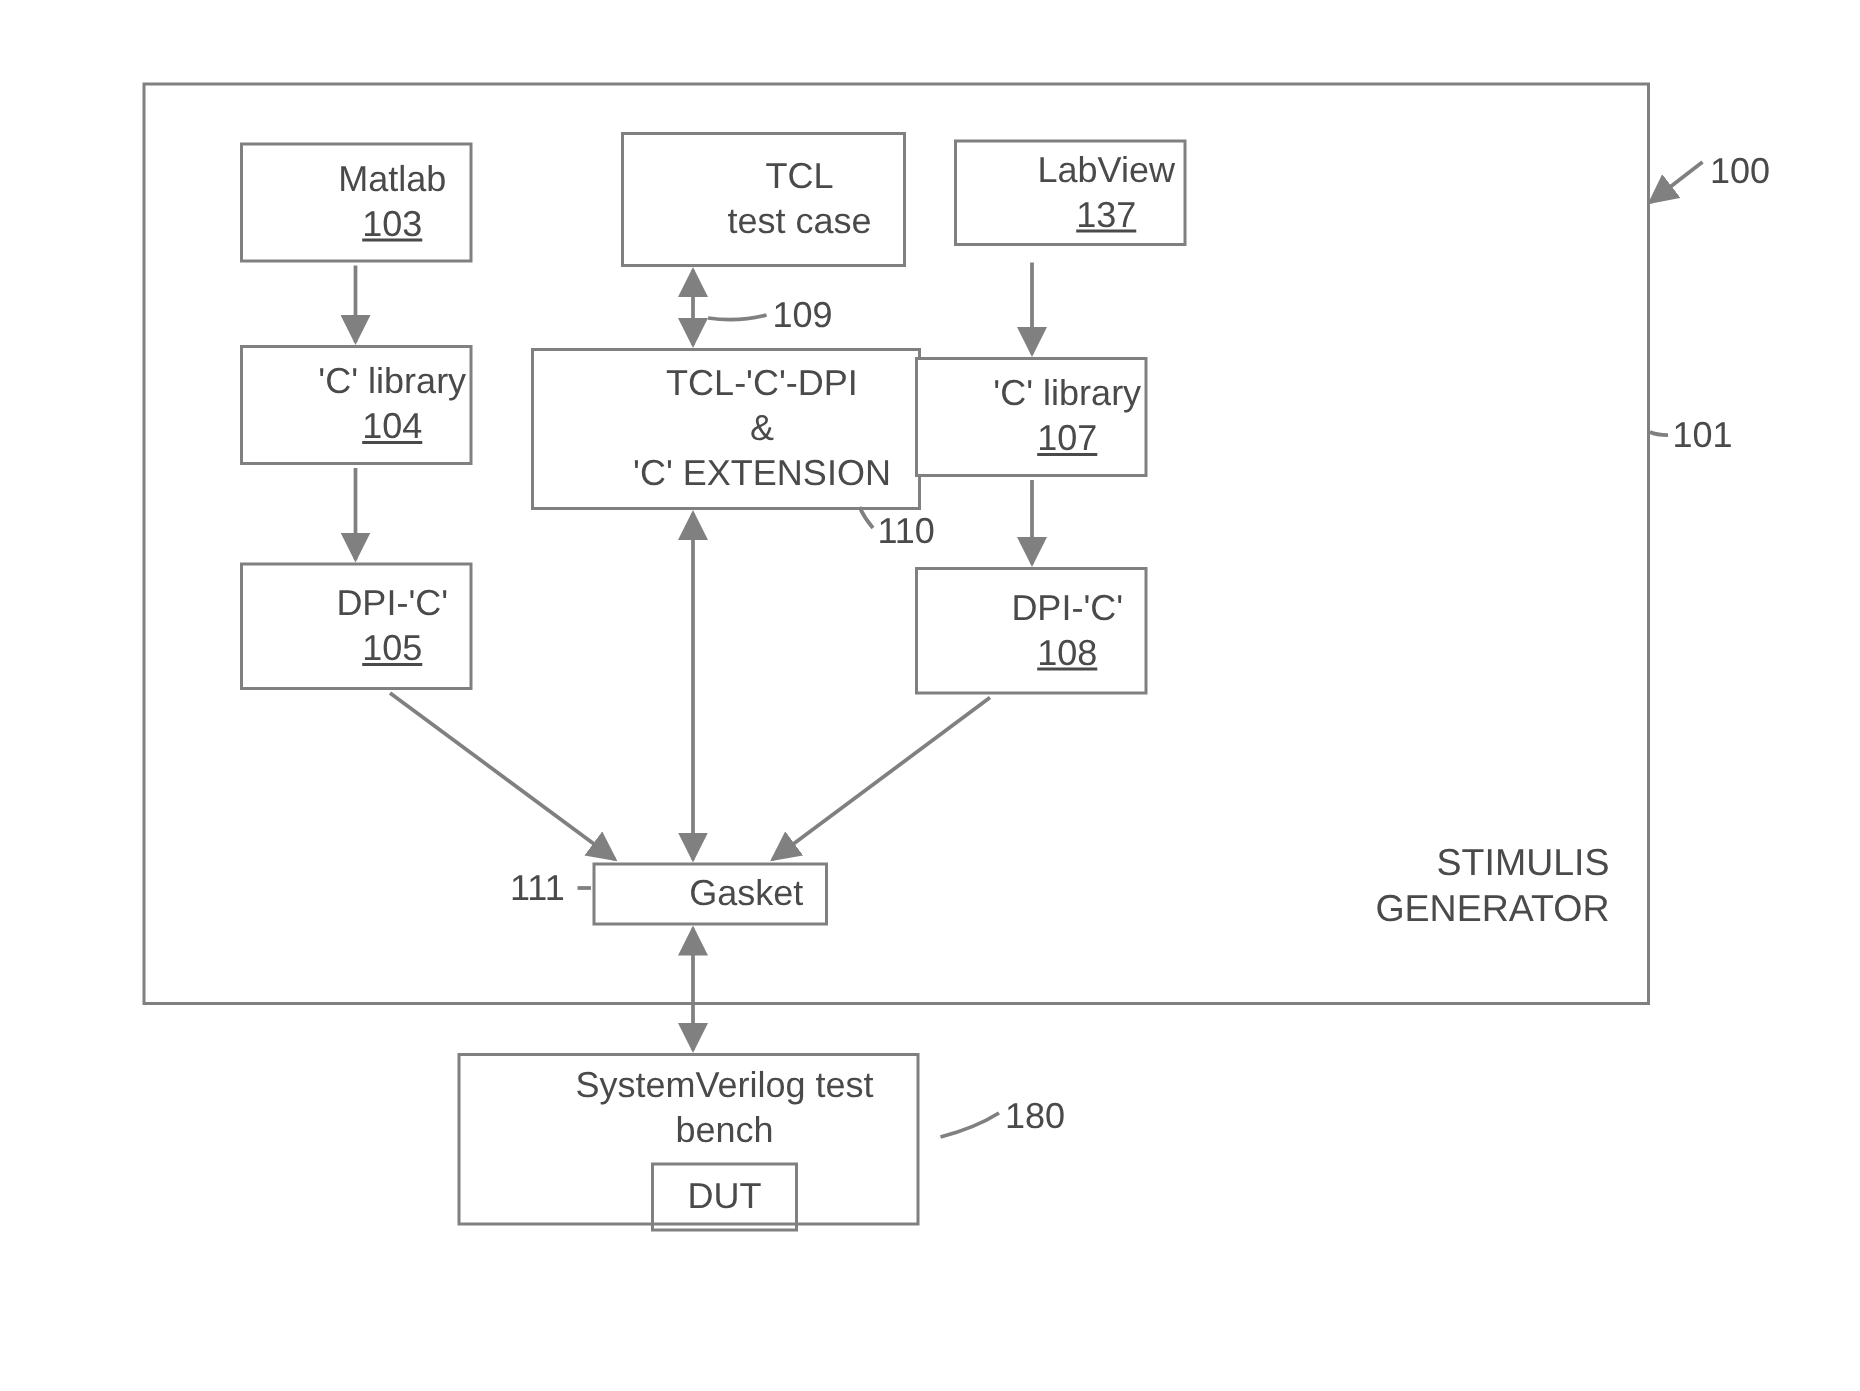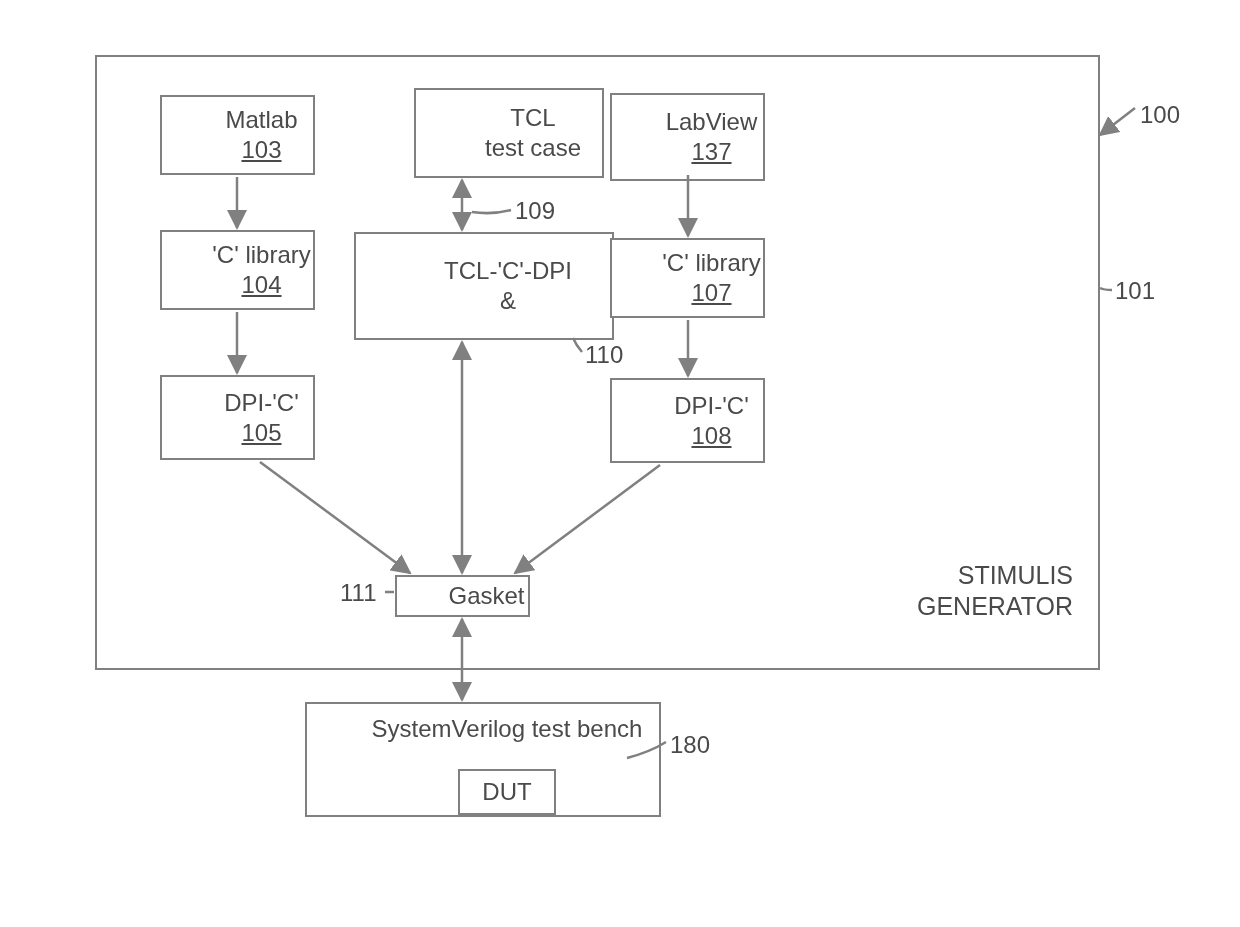--- a/index.html
+++ b/index.html
@@ -73,42 +73,43 @@
 </div>
 
 <div class="box" style="left:370px; top:88px; width:190px; height:90px;margin-left:44px;">
   <span>TCL</span>
   <span>test case</span>
 </div>
 
 <div class="box" style="left:354px; top:232px; width:260px; height:108px;">
   <span>TCL-'C'-DPI</span>
   <span>&amp;</span>
+  <span>'C' EXTENSION</span>
 </div>
 
-<div class="box" style="left:610px; top:93px; width:155px; height:88px;">
+<div class="box" style="left:636px; top:93px; width:155px; height:71px;">
   <span>LabView</span>
   <span class="ref">137</span>
 </div>
 
 <div class="box" style="left:610px; top:238px; width:155px; height:80px;">
   <span>'C' library</span>
   <span class="ref">107</span>
 </div>
 
 <div class="box" style="left:610px; top:378px; width:155px; height:85px;">
   <span>DPI-'C'</span>
   <span class="ref">108</span>
 </div>
 
-<div class="box" style="left:395px; top:575px; width:135px; height:42px;">
+<div class="box" style="left:395px; top:575px; width:157px; height:42px;">
   <span>Gasket</span>
 </div>
 
-<div class="box" style="left:305px; top:702px; width:356px; height:115px; justify-content:space-between; padding-top:10px;">
+<div class="box" style="left:305px; top:702px; width:308px; height:115px; justify-content:center; padding-top:10px;">
   <span>SystemVerilog test bench</span>
   <div class="nested">
     <span>DUT</span>
   </div>
 </div>
 
 <div class="label-free" style="left:1140px; top:100px;">
   <span>100</span>
 </div>
 <div class="label-free" style="left:1115px; top:276px;">

